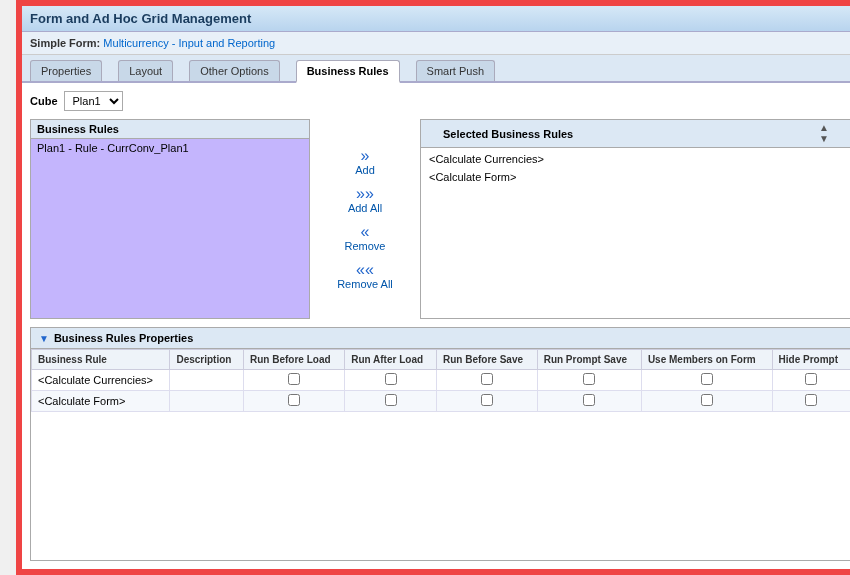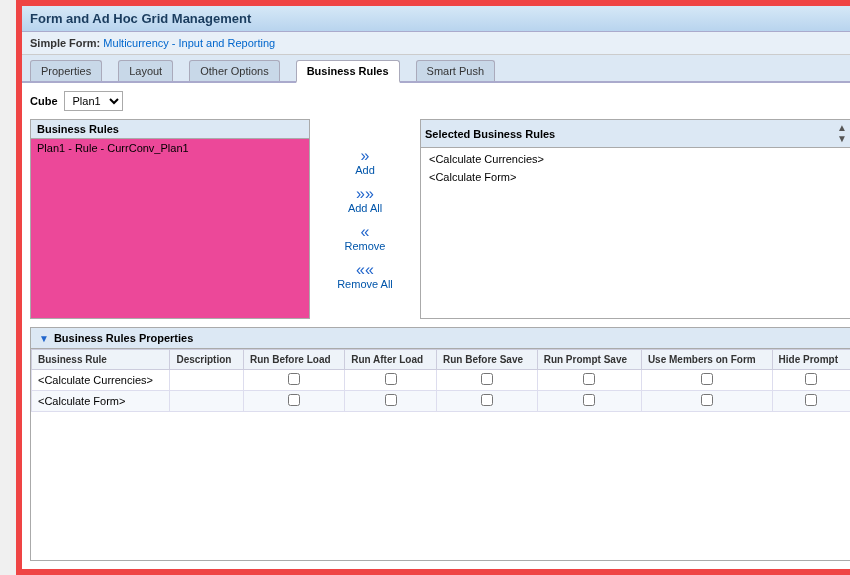--- a/index.html
+++ b/index.html
@@ -98,21 +98,21 @@
     .rules-list-header {
       background: #dce8f4;
       padding: 3px 6px;
       font-size: 11px;
       font-weight: bold;
       border-bottom: 1px solid #aaa;
     }
     .rules-list-body {
       flex: 1;
       overflow-y: auto;
-      background: #ec4899;
+      background: #c4b5fd;
     }
     .rules-list-item {
       padding: 3px 6px;
       font-size: 11px;
       cursor: pointer;
     }
     .buttons-panel {
       width: 110px;
       display: flex;
       flex-direction: column;
@@ -135,21 +135,21 @@
       line-height: 1;
     }
     .selected-rules-panel {
       flex: 1;
       border: 1px solid #aaa;
       display: flex;
       flex-direction: column;
     }
     .selected-rules-header {
       background: #dce8f4;
-      padding: 3px 4px;
+      padding: 3px 22px;
       font-size: 11px;
       font-weight: bold;
       border-bottom: 1px solid #aaa;
       display: flex;
       justify-content: space-between;
       align-items: center;
     }
     .scroll-arrows { display: flex; flex-direction: column; gap: 1px; }
     .scroll-arrow { font-size: 10px; color: #555; cursor: pointer; line-height: 1; }
     .selected-rules-body {

